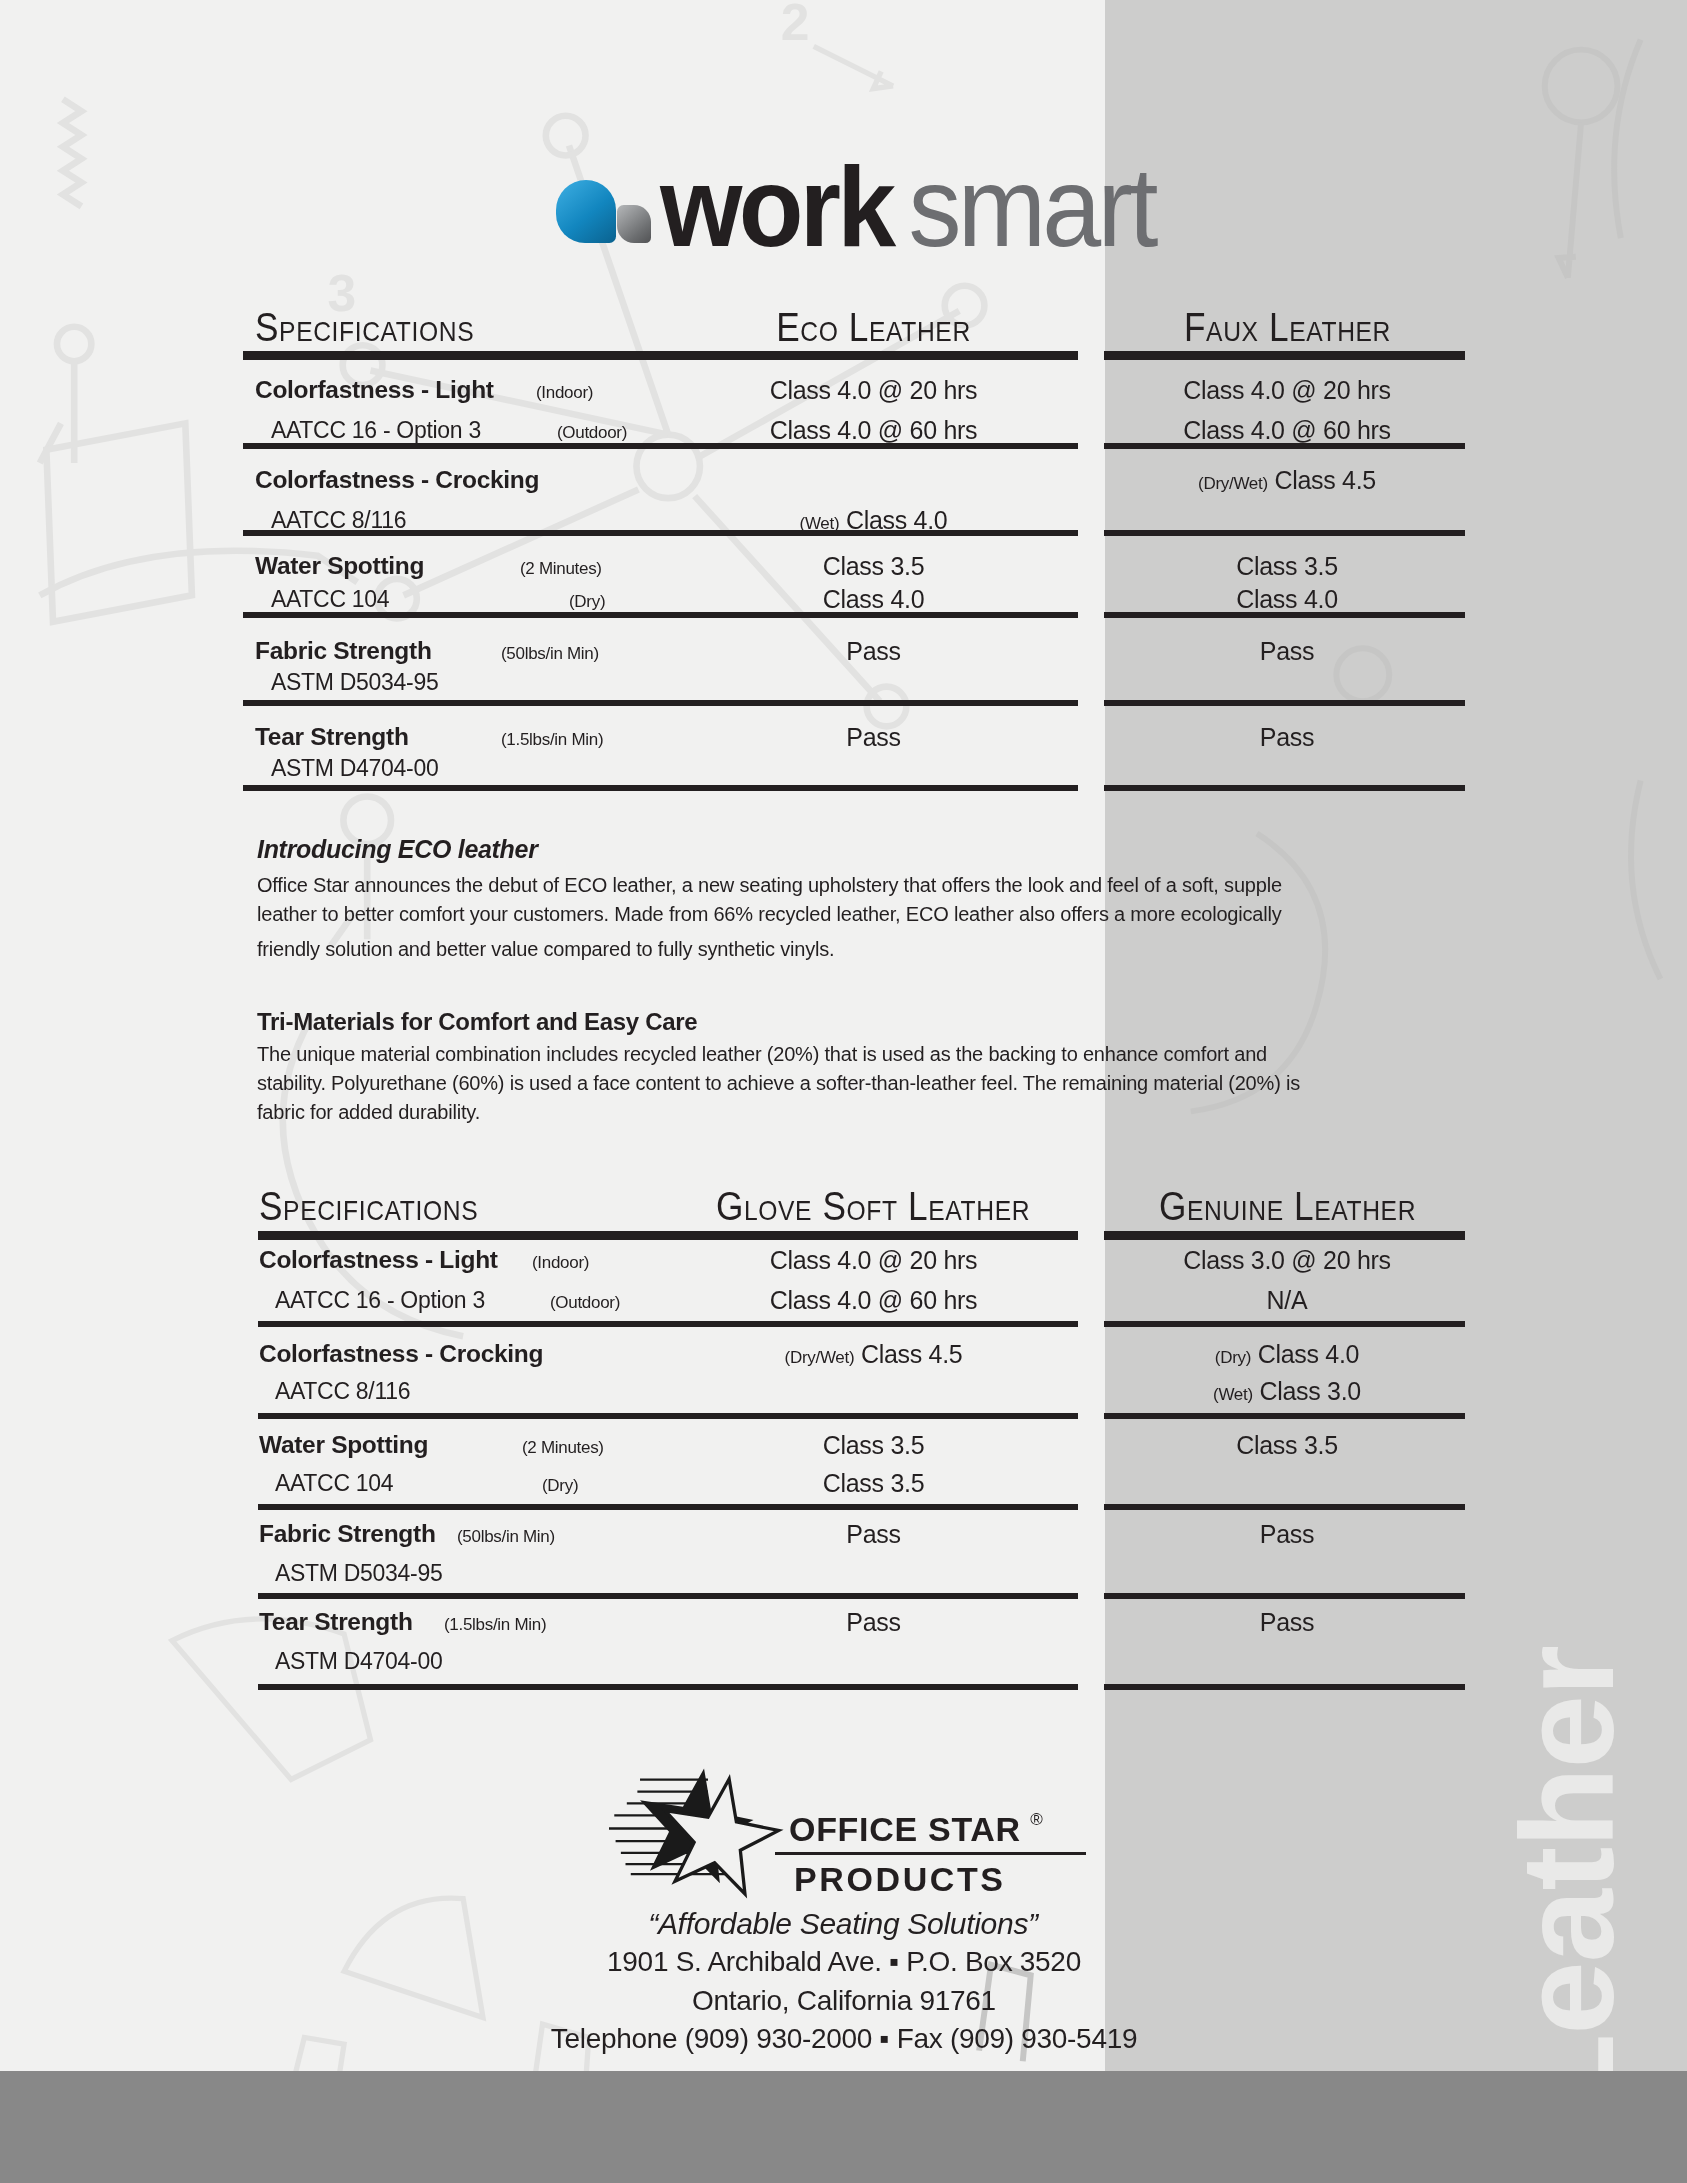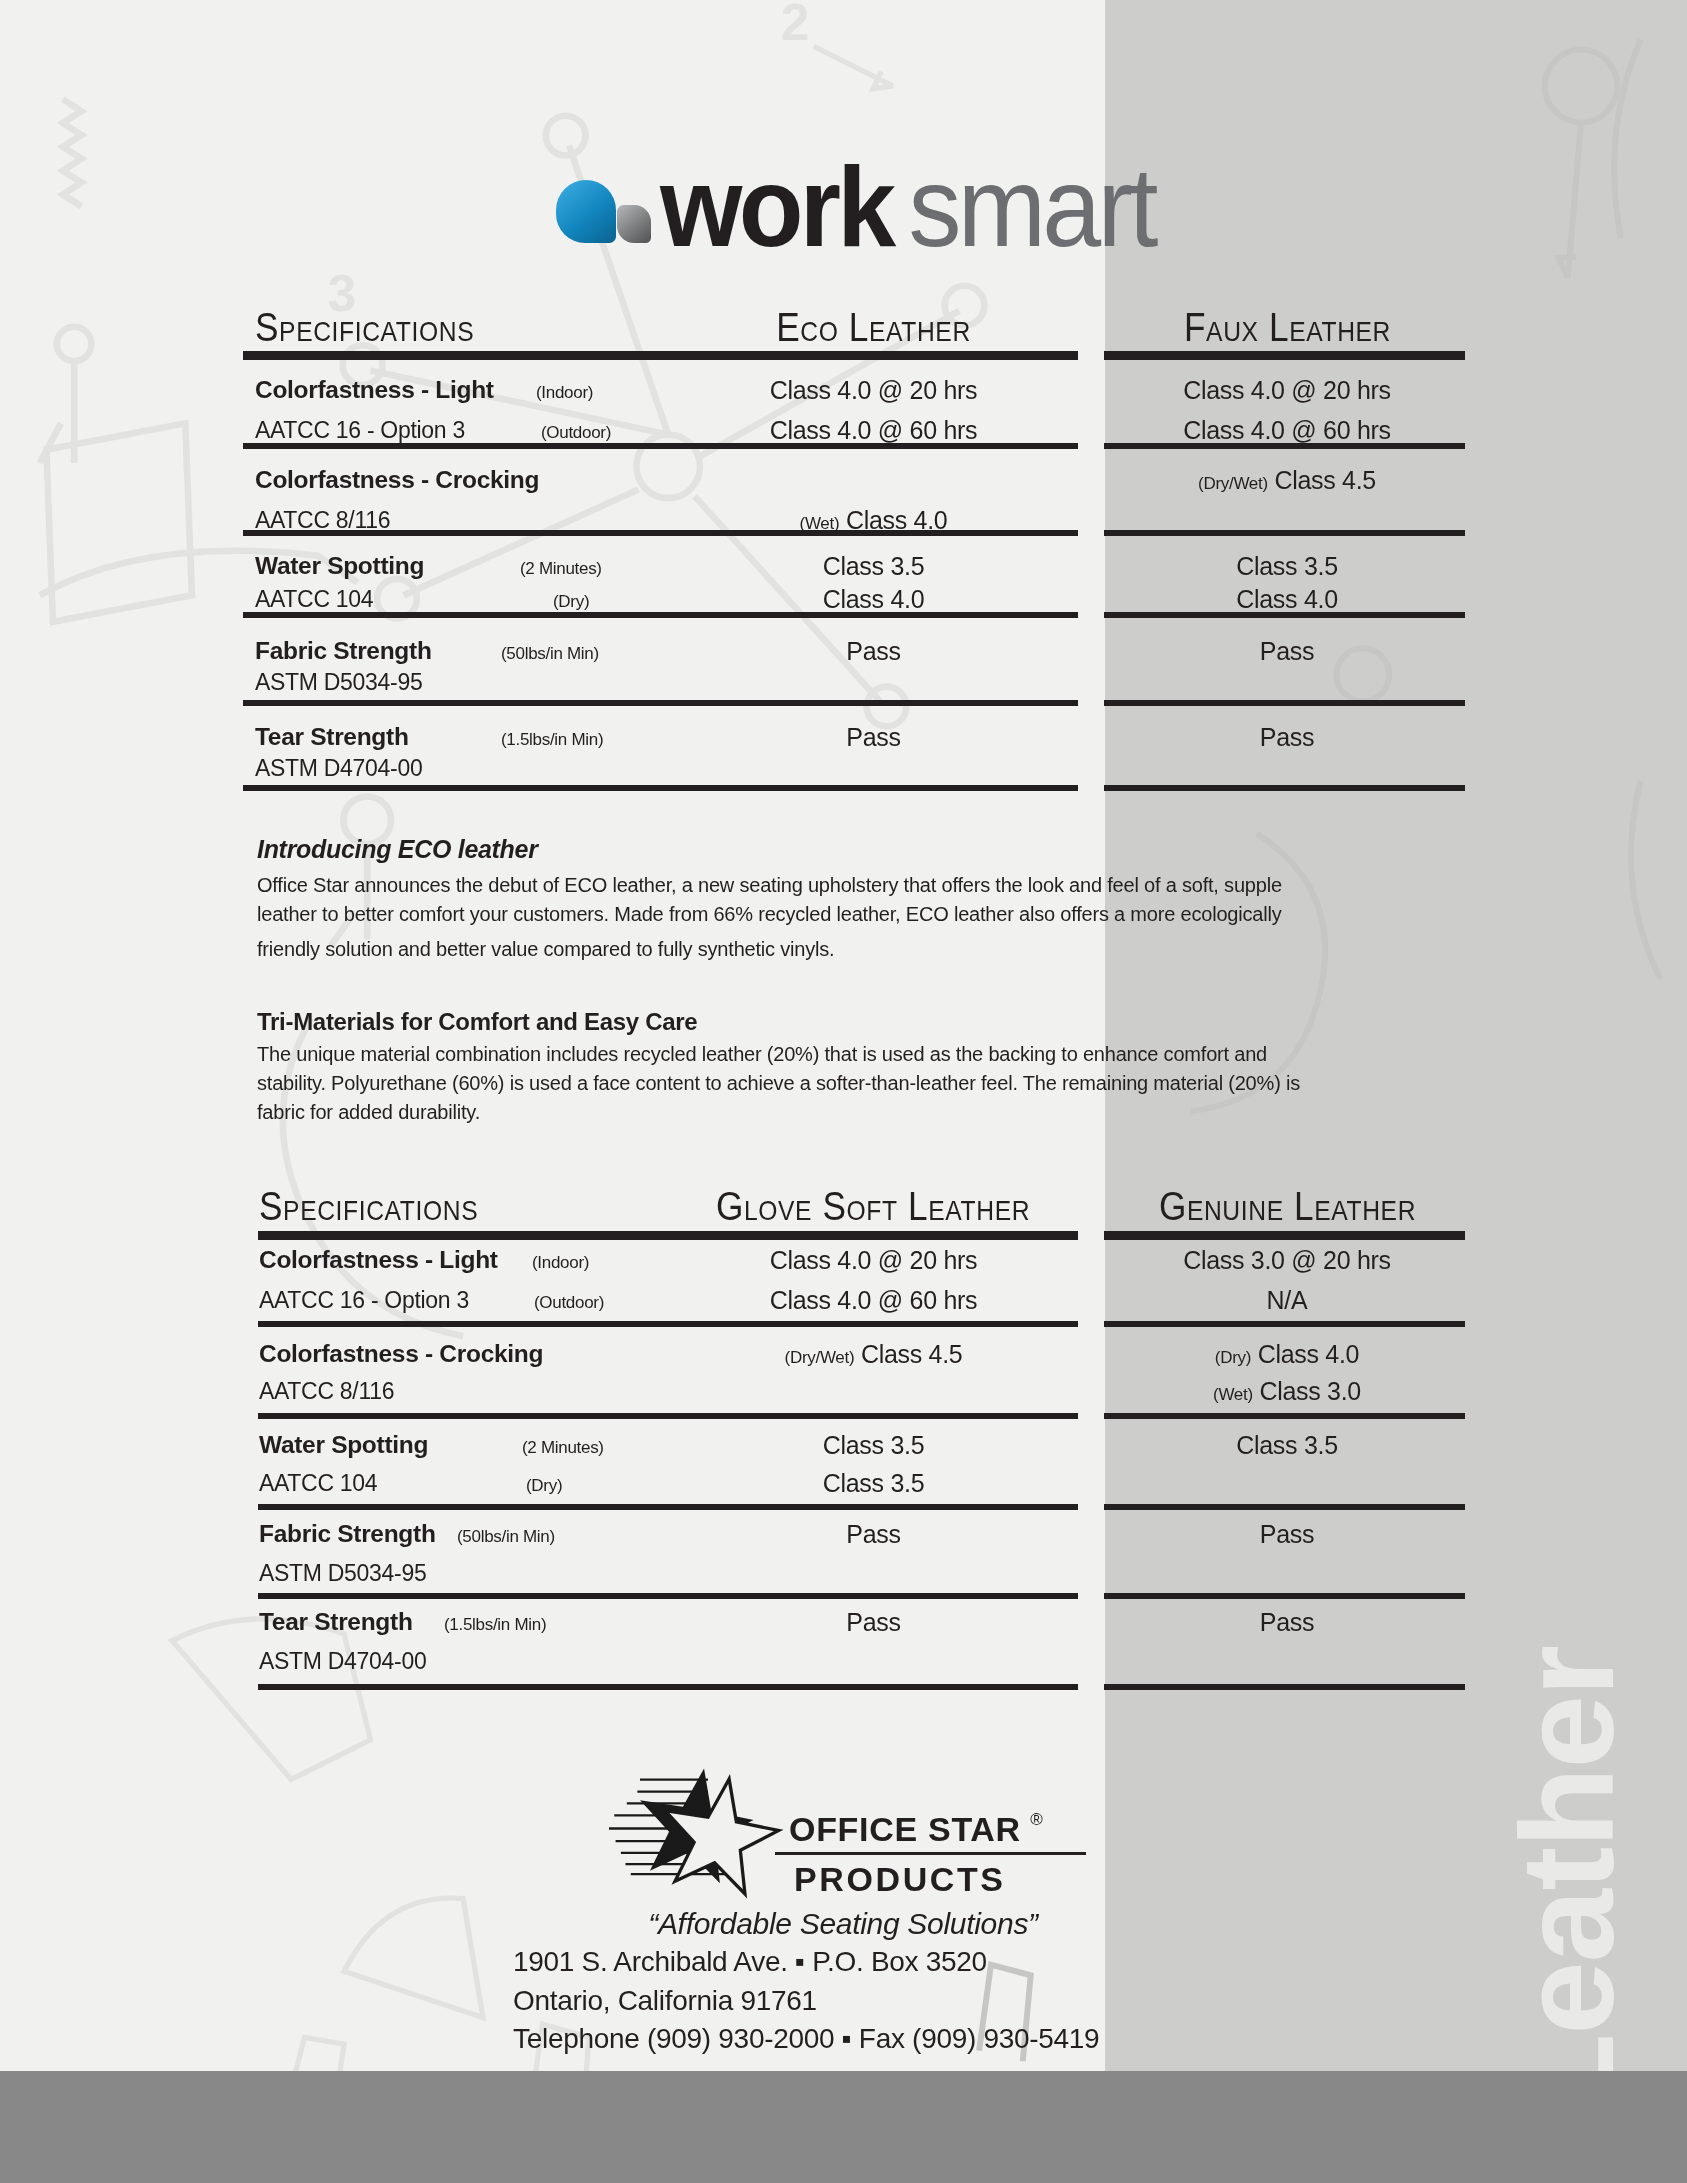--- a/index.html
+++ b/index.html
@@ -22,40 +22,40 @@
 
   
   .rule{position:absolute;background:#231f20;}
   .th{position:absolute;font-variant:small-caps;font-weight:500;font-size:40px;line-height:46px;
       letter-spacing:0.7px;white-space:nowrap;}
   .th.cond{transform:scaleX(.88);}
   .line{position:absolute;height:40px;line-height:40px;white-space:nowrap;}
   .cell{position:absolute;top:0;height:40px;}
   .lbl{font-size:24.5px;letter-spacing:-0.3px;}
   .lmain{display:inline-block;font-weight:600;}
-  .lsub .lmain{font-weight:400;font-size:23px;}
+  .lsub .lmain{font-weight:400;font-size:23px;margin-left:16px;}
   .lqual{font-size:17px;font-weight:400;}
   .lqual:empty{display:none;}
   .val{text-align:center;font-size:25px;font-weight:500;letter-spacing:-0.3px;}
   .vqual{font-size:17px;font-weight:400;margin-right:6.6px;}
   .vqual:empty{display:none;}
 
   
   .h-italic{position:absolute;font-size:25px;font-weight:700;font-style:italic;letter-spacing:-0.3px;}
   .h-bold{position:absolute;font-size:24px;font-weight:700;letter-spacing:-0.3px;}
   .bodyline{position:absolute;font-size:20px;line-height:29px;letter-spacing:-0.2px;white-space:nowrap;}
 
   
   .os-line1{position:absolute;left:789px;top:1810px;font-size:34px;font-weight:800;letter-spacing:0.7px;white-space:nowrap;}
   .os-reg{font-size:17px;vertical-align:16px;font-weight:400;margin-left:9.3px;}
   .os-rule{position:absolute;left:775px;top:1852px;width:311px;height:3.3px;background:#231f20;}
   .os-line2{position:absolute;left:794px;top:1860px;font-size:34px;font-weight:800;letter-spacing:2.6px;}
   .tagline{position:absolute;left:595px;top:1907px;width:496px;text-align:center;
            font-size:30px;font-style:italic;letter-spacing:-0.3px;}
-  .addr{position:absolute;left:513px;width:662px;text-align:left;font-size:28px;
+  .addr{position:absolute;left:513px;width:662px;text-align:center;font-size:28px;
         letter-spacing:-0.3px;white-space:nowrap;}
 
   
   .leather-vert{position:absolute;left:1485px;top:1585px;width:529px;height:165px;
     transform:rotate(-90deg) translateX(-529px);transform-origin:top left;
     font-size:132px;line-height:165px;font-weight:700;color:#e9e9e8;letter-spacing:-1.3px;}
   .pagenum{position:absolute;left:1510px;top:2096px;font-size:30px;color:#231f20;}
 </style>
 </head>
 <body>

